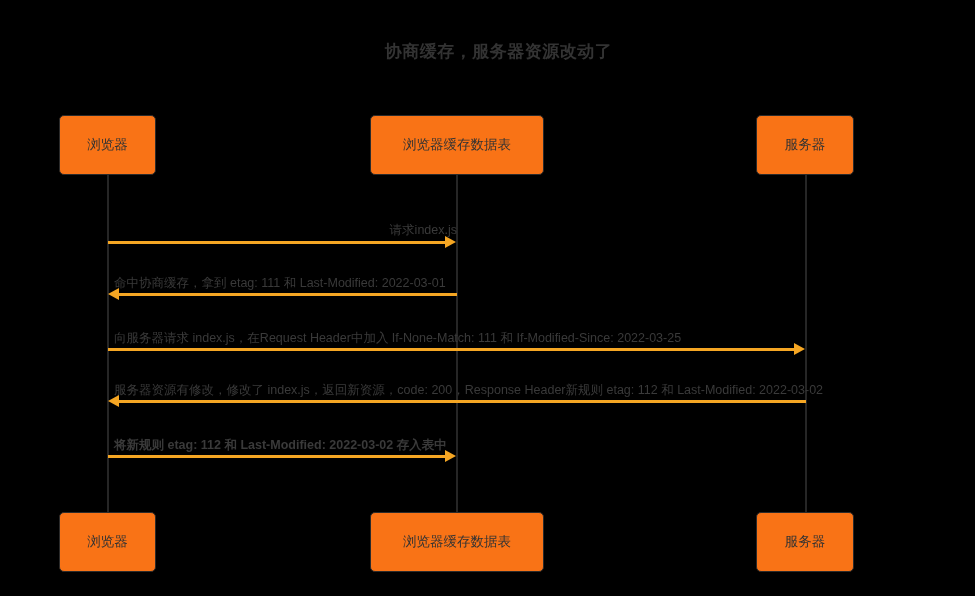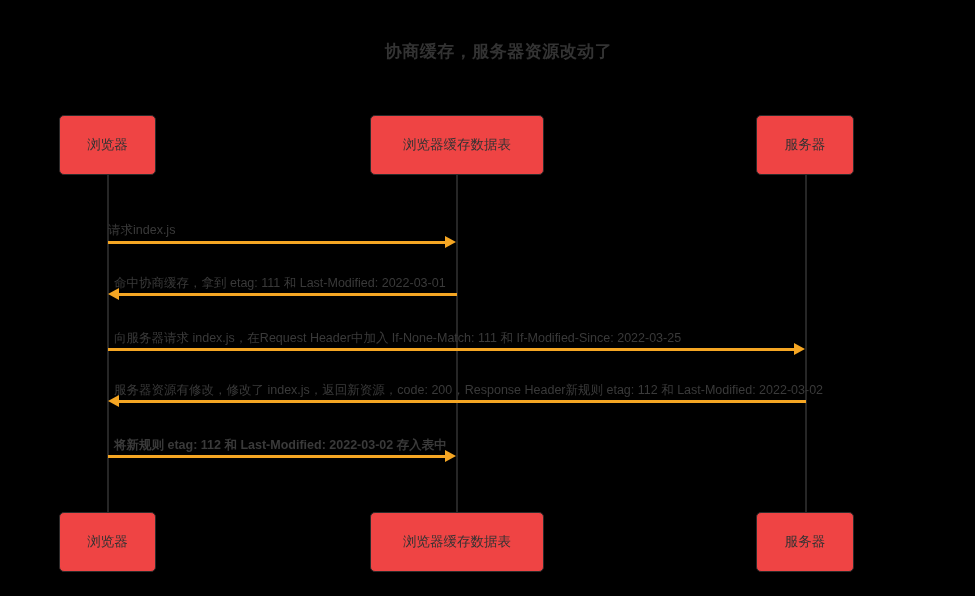--- a/index.html
+++ b/index.html
@@ -40,21 +40,21 @@
   .lifeline {
     position: absolute;
     width: 2px;
     background: #262626;
     top: 175px;
     height: 337px;
   }
 
   .actor-box {
     position: absolute;
-    background: #ef4444;
+    background: #f97316;
     border: 1.4px solid #2b2b2b;
     border-radius: 5px;
     box-sizing: border-box;
     display: flex;
     align-items: center;
     justify-content: center;
     color: #333333;
     font-size: 13.5px;
     line-height: 18px;
     white-space: nowrap;
@@ -81,21 +81,21 @@
   }
 
   .msg-label {
     position: absolute;
     color: #3a3a3a;
     font-size: 12.5px;
     line-height: 16px;
     white-space: nowrap;
   }
   .msg-label.centered {
-    text-align: left;
+    text-align: right;
   }
   .msg-label.lefted {
     text-align: left;
   }
 </style>
 </head>
 <body>
 
 <div id="diagram">
 

